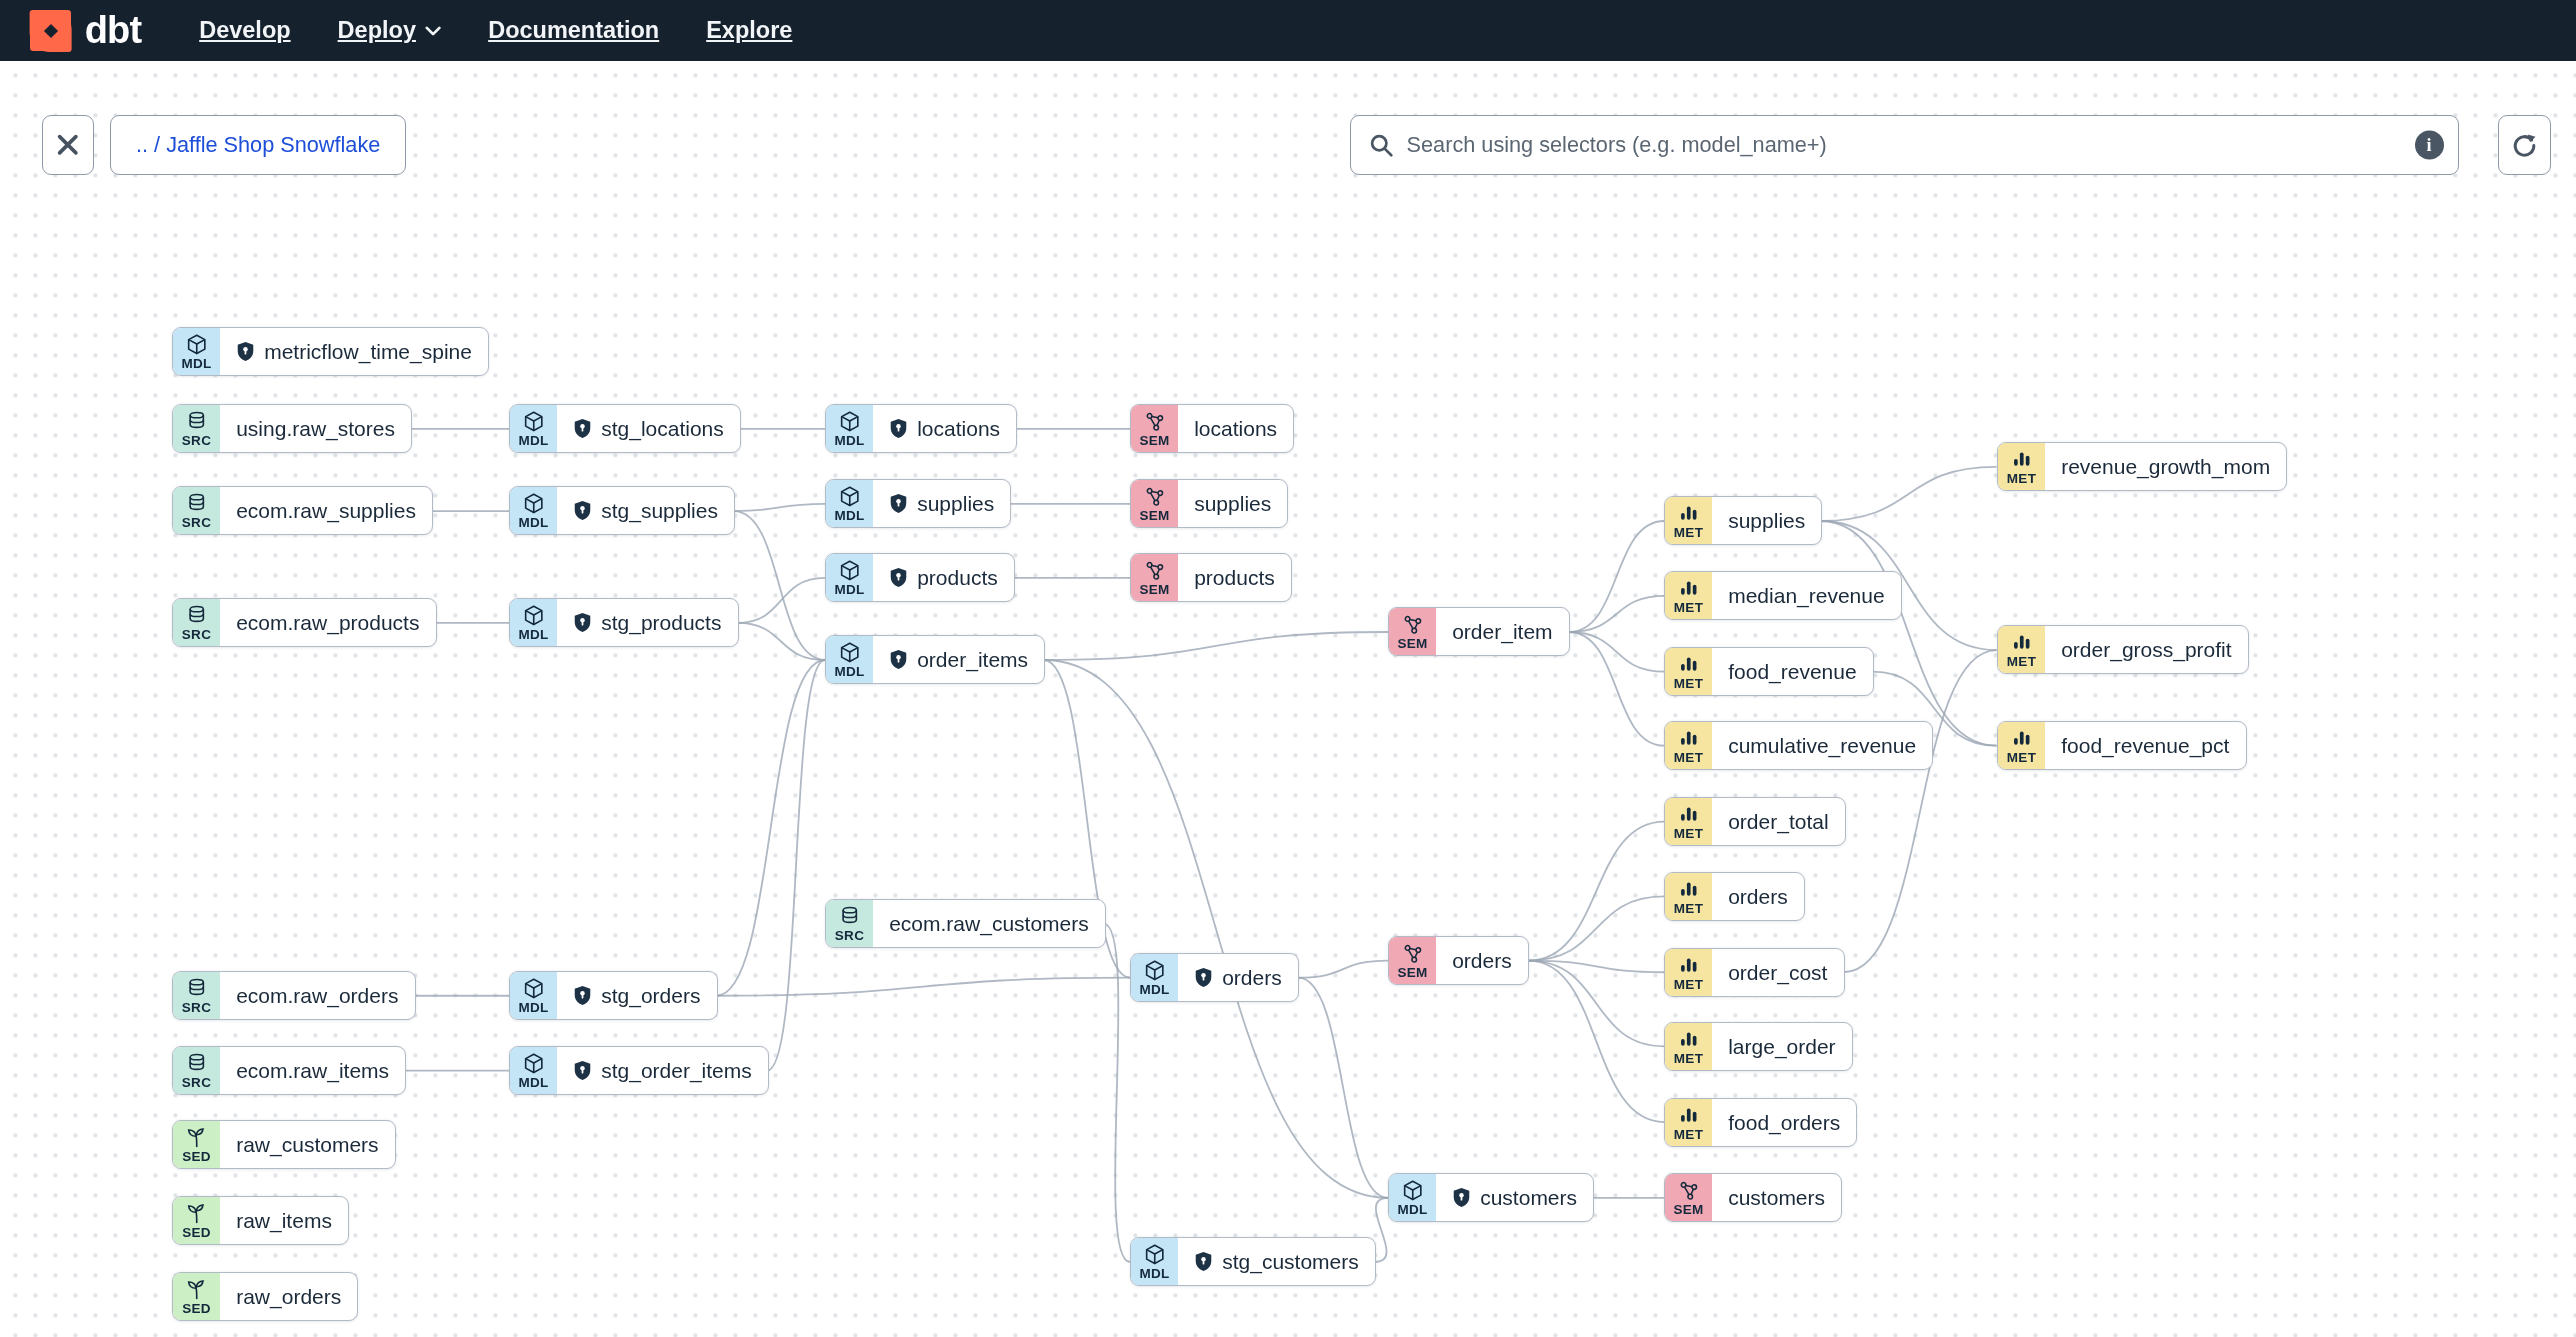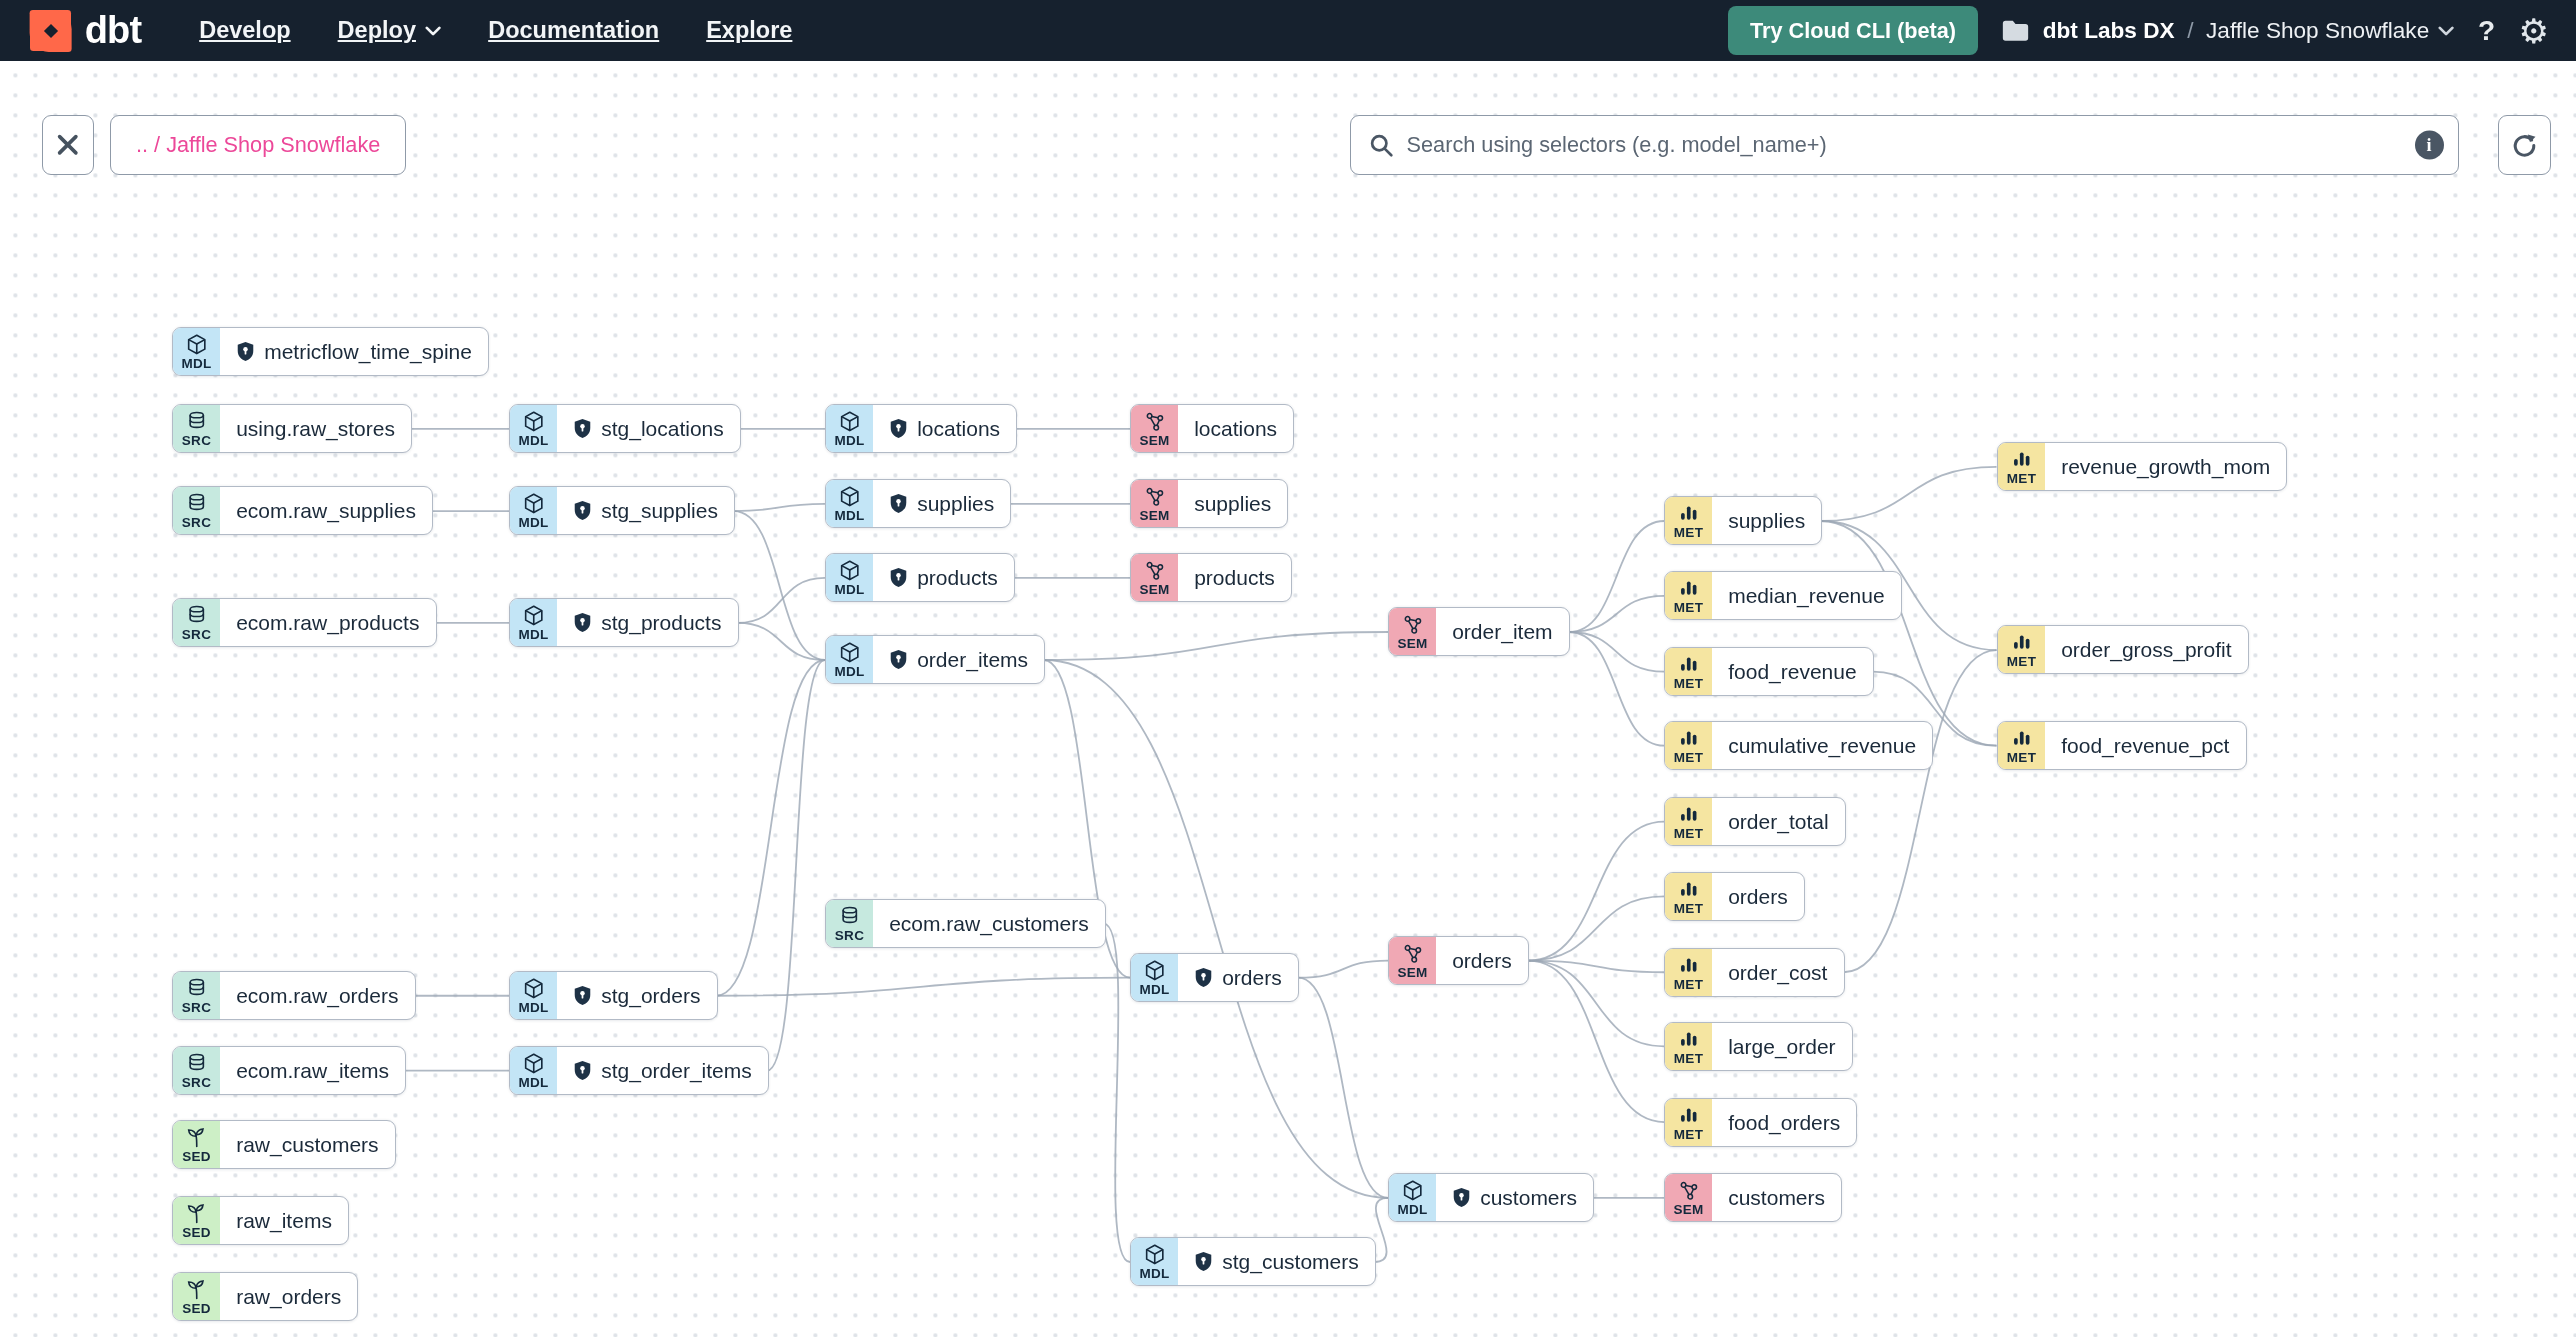--- a/index.html
+++ b/index.html
@@ -39,21 +39,21 @@
   .project .chev polyline { stroke:#cfd6dd; }
   .help-icon { color:#e7ebee; font-size:28px; font-weight:700; cursor:pointer; }
   .gear-icon { color:#e0e6eb; font-size:34px; cursor:pointer; line-height:1; }
 
   
   .tool { position:absolute; z-index:40; background:#fff; border:1.8px solid #8f9aa8;
     border-radius:9px; display:flex; align-items:center; }
   .close-btn { left:42px; top:115px; width:52px; height:60px; justify-content:center; cursor:pointer; }
   .close-btn svg { width:23.5px; height:23.5px; }
   .close-btn line { stroke:#46525f; stroke-width:4; stroke-linecap:round; }
-  .breadcrumb { left:110px; top:115px; height:60px; padding:0 25px; font-size:21.7px; color:#ec4899; }
+  .breadcrumb { left:110px; top:115px; height:60px; padding:0 25px; font-size:21.7px; color:#1d4ed8; }
   .searchbox { left:1350px; top:115px; width:1109px; height:60px; padding:0 56px 0 18px; gap:12.6px; }
   .searchbox svg.mag { width:25px; height:25px; flex:none; }
   .searchbox svg.mag circle { fill:none; stroke:#4a5664; stroke-width:3; }
   .searchbox svg.mag line { stroke:#4a5664; stroke-width:3; stroke-linecap:round; }
   .searchbox input { flex:1; border:none; outline:none; font-family:inherit; font-size:21.7px;
     color:#2b3745; background:transparent; }
   .searchbox input::placeholder { color:#5b6673; opacity:1; }
   .info-badge { position:absolute; right:14.4px; top:50%; transform:translateY(-50%);
     width:29px; height:29px; border-radius:50%; background:#4a5664; color:#fff;
     font-size:18px; font-weight:700; font-family:"Liberation Serif", serif;
@@ -920,40 +920,20 @@
     <span class="logo-text">dbt</span>
   </div>
   <div class="nav" id="main-nav">
       <span class="nav-item">Develop</span>
       <span class="nav-item">Deploy<svg class="chev" viewBox="0 0 18 11">
           <polyline points="2,2 9,9 16,2"></polyline>
         </svg></span>
       <span class="nav-item">Documentation</span>
       <span class="nav-item">Explore</span>
     </div>
-  <div class="header-right">
-    <button class="cta-btn">Try Cloud CLI (beta)</button>
-    <div class="acct">
-      <span class="folder-icon">
-        <svg viewBox="0 0 32 26">
-            <path d="M2 5 q0-3 3-3 h8 l3 3.5 h11 q3 0 3 3 V21 q0 3-3 3 H5 q-3 0-3-3 Z" fill="#d5dbe1"></path>
-          </svg>
-      </span>
-      <span class="acct-name">dbt Labs DX</span>
-      <span class="crumb-sep">/</span>
-      <span class="project">
-        <span>Jaffle Shop Snowflake</span>
-        <svg class="chev" viewBox="0 0 18 11">
-            <polyline points="2,2 9,9 16,2"></polyline>
-          </svg>
-      </span>
-    </div>
-    <span class="help-icon">?</span>
-    <span class="gear-icon">⚙</span>
-  </div>
 </div>
 
 <div class="tool close-btn">
   <svg viewBox="0 0 26 26">
     <line x1="4" y1="4" x2="22" y2="22"></line>
       <line x1="22" y1="4" x2="4" y2="22"></line>
   </svg>
 </div>
 
 <div class="tool breadcrumb">

